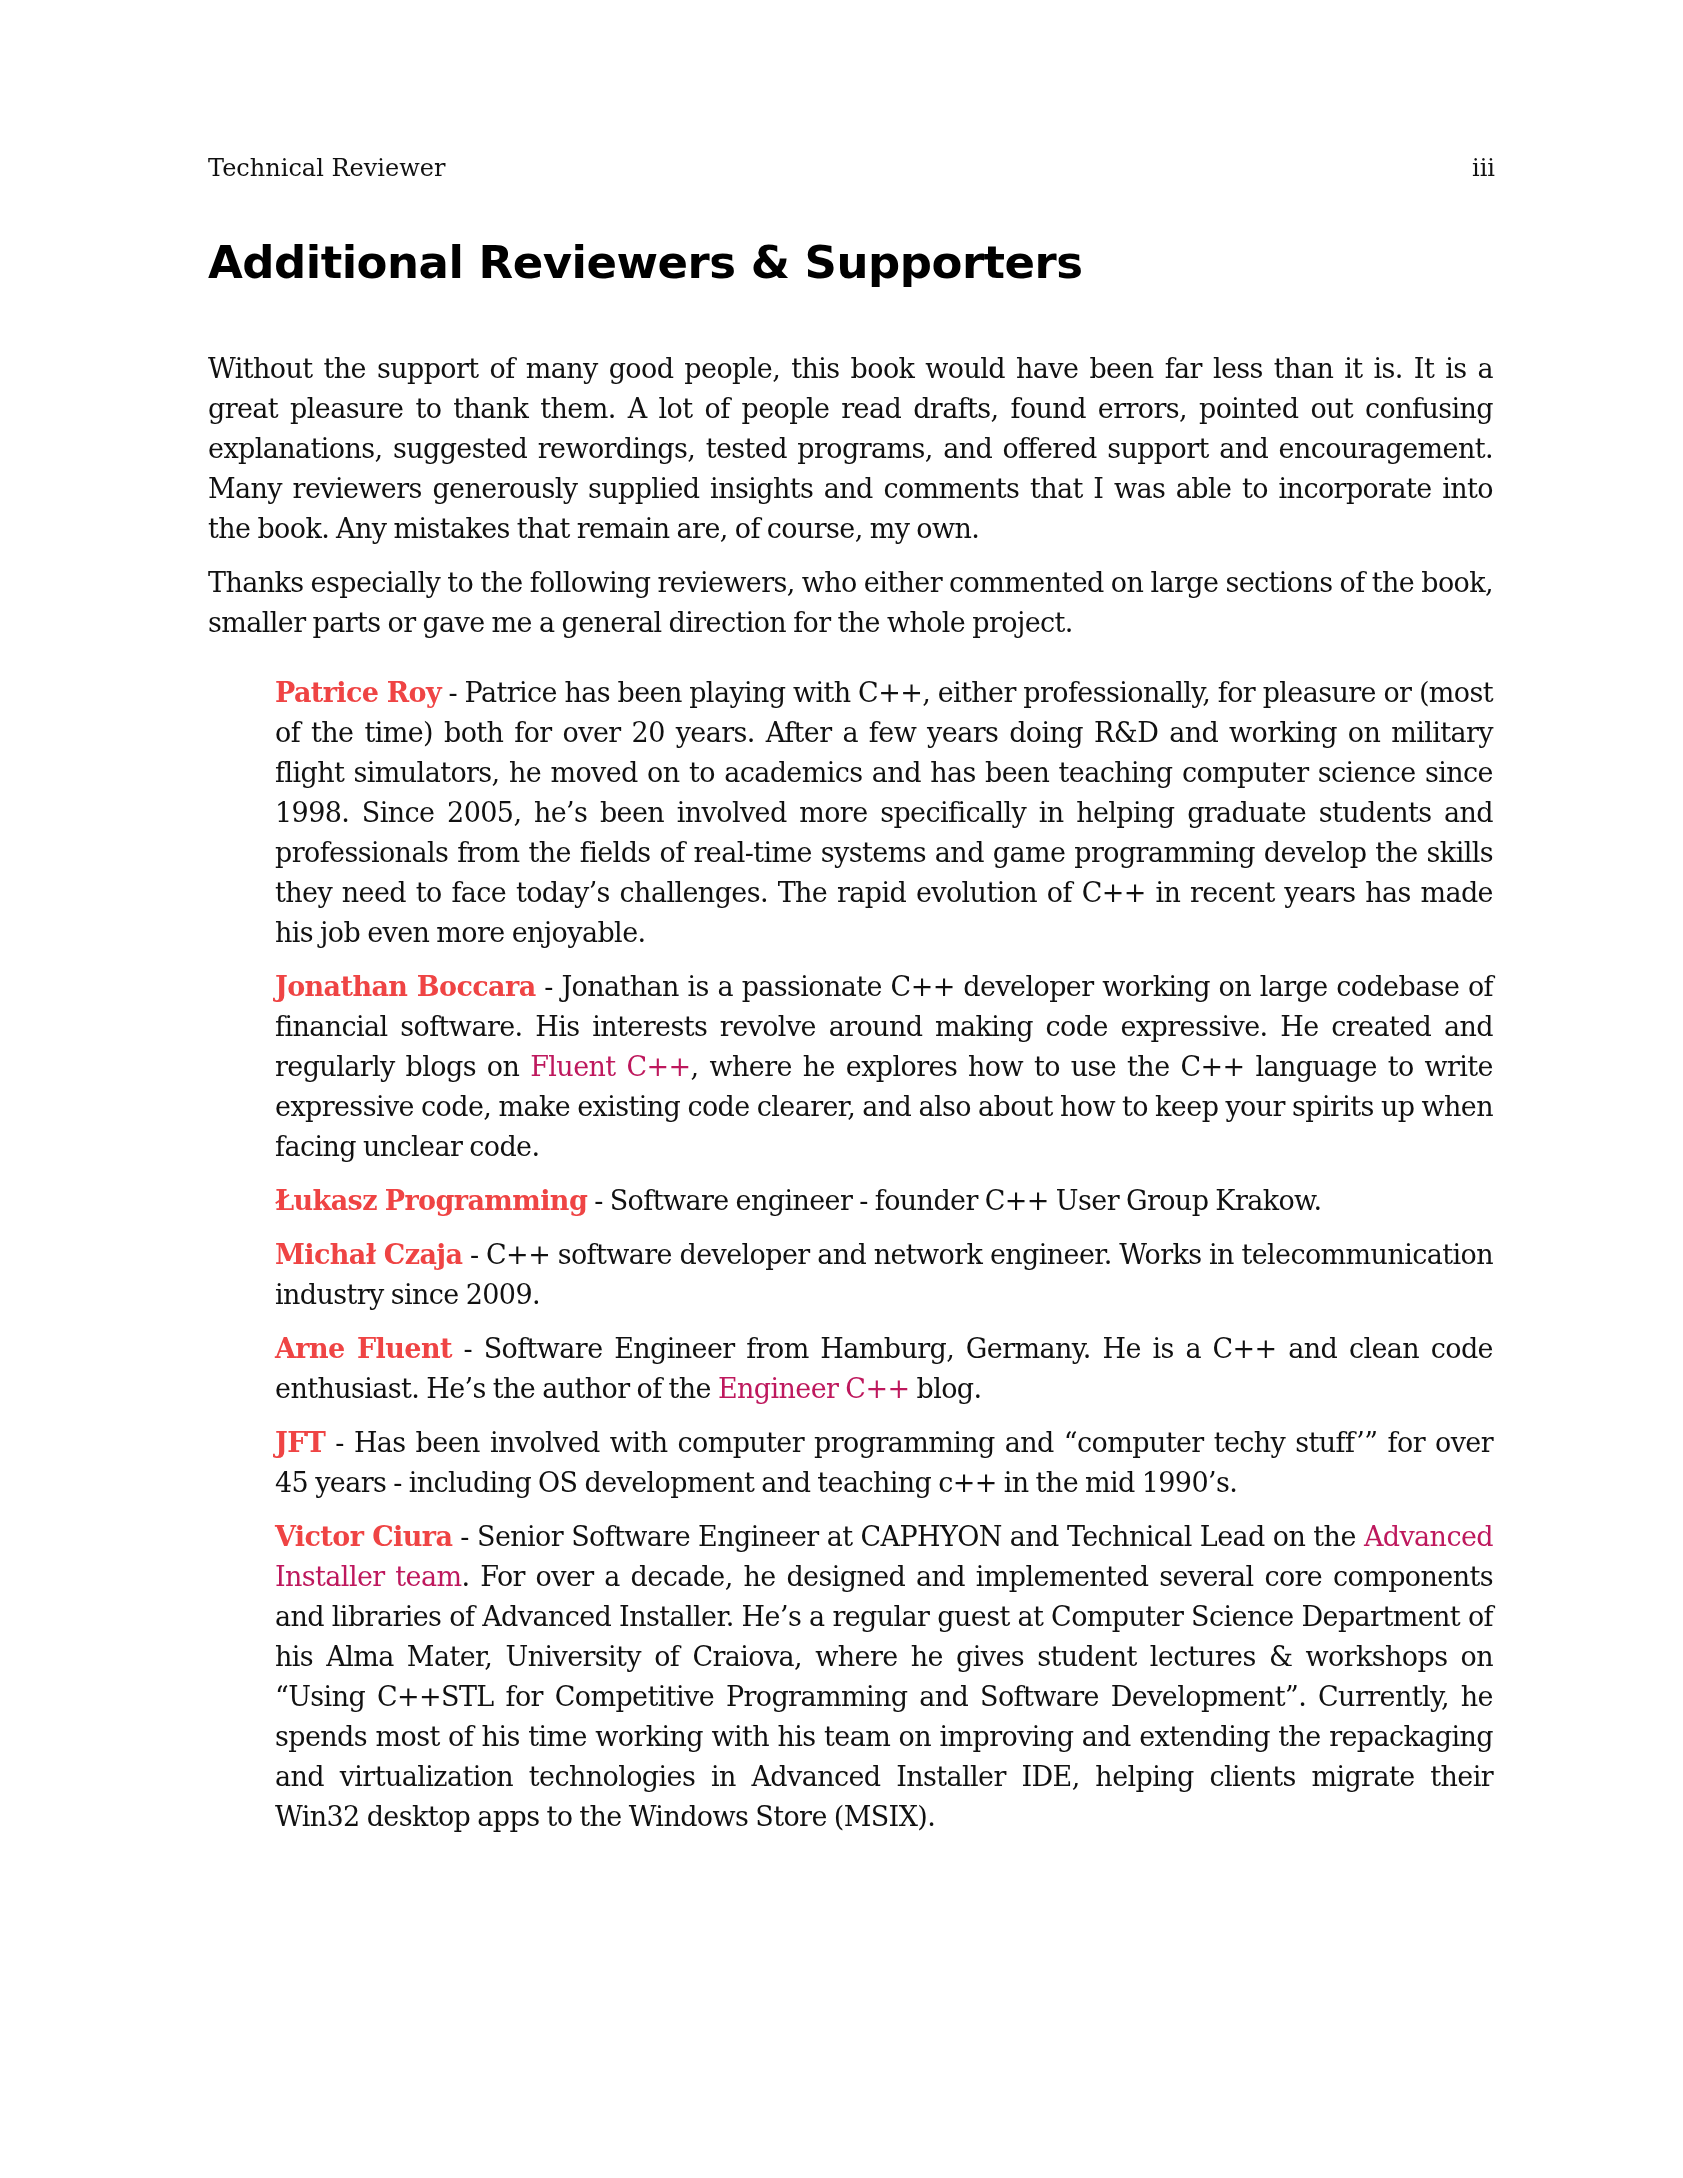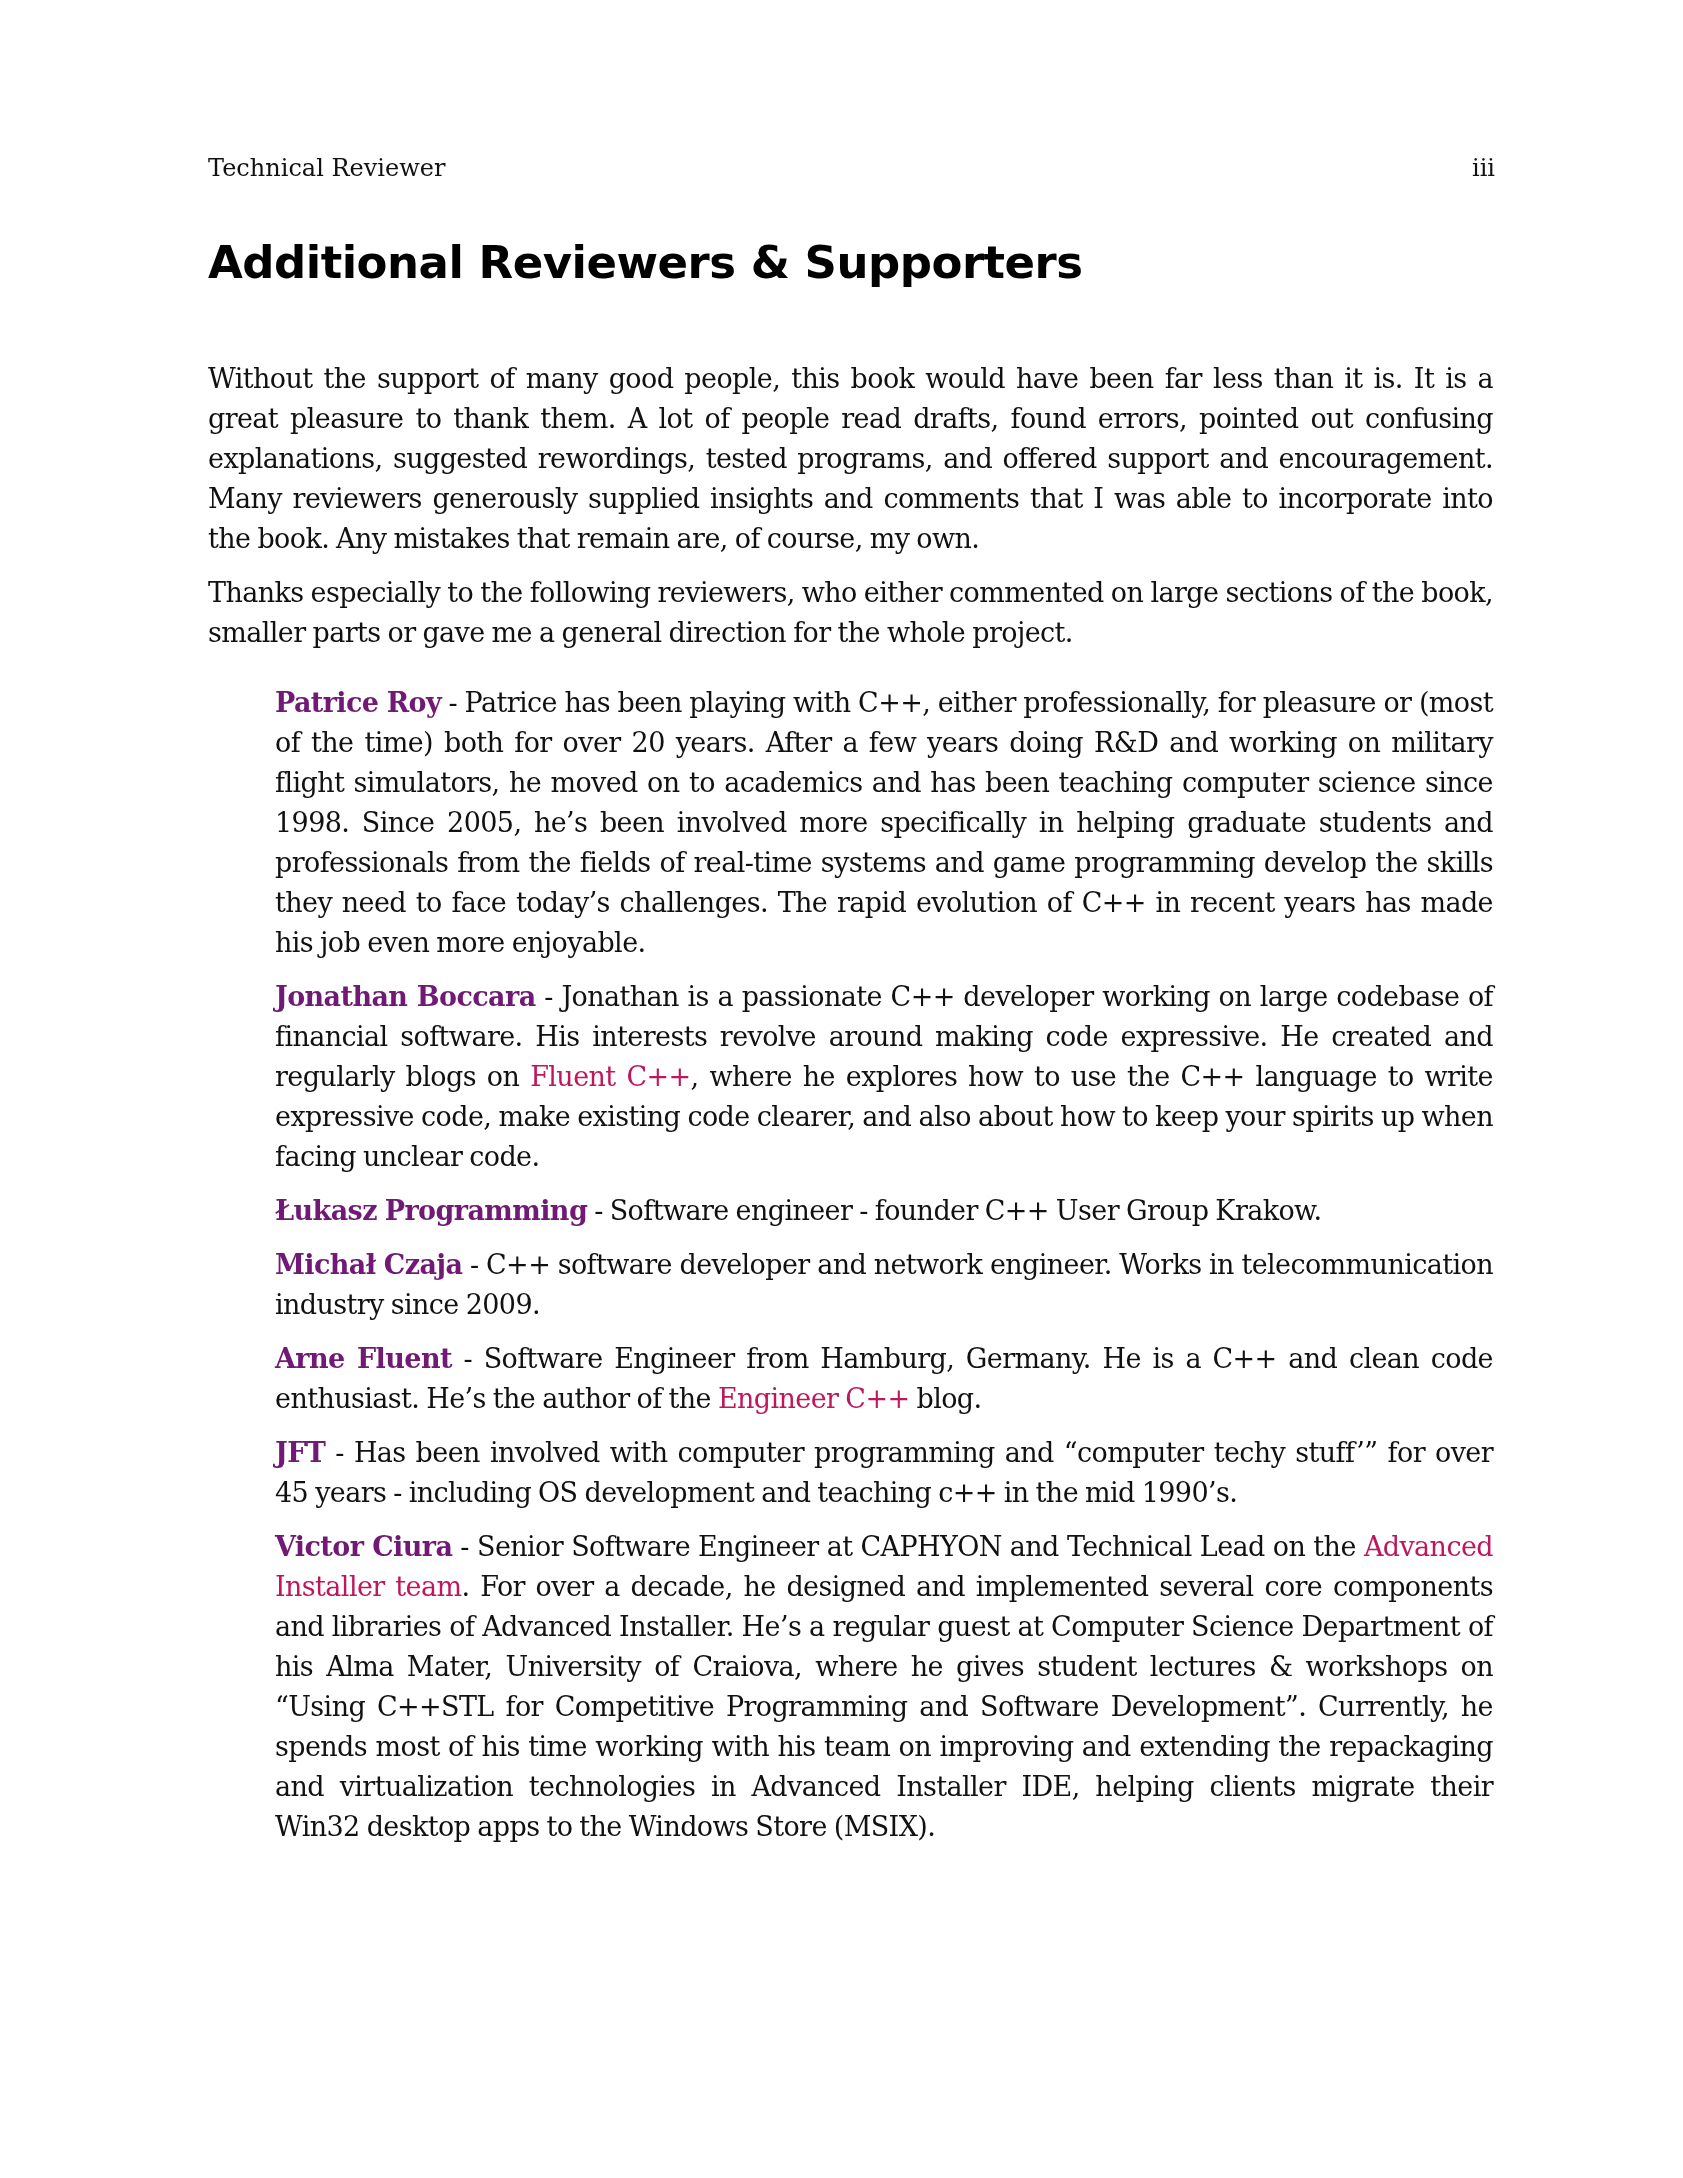--- a/index.html
+++ b/index.html
@@ -13,24 +13,24 @@
     .page-title {
       position: absolute; left: 198px; top: 236px; margin: 0;
       font-family: "DejaVu Sans", sans-serif; font-weight: bold; font-size: 45px;
       letter-spacing: -0.5px; color: #000;
     }
     .content {
       position: absolute; left: 198px; top: 347px; width: 1285px;
       font-family: "DejaVu Serif", serif; font-size: 27px; line-height: 40px;
       text-align: justify; letter-spacing: -0.6px; word-spacing: -1px; color: #111;
     }
-    .content p { margin: 12px 0 14px 0; }
+    .content p { margin: 2px 0 14px 0; }
     .reviewers { margin: 30px 0 0 67px; }
     .reviewer { margin: 0 0 34px 0; }
-    .reviewer-name { font-weight: bold; color: #701a75; }
+    .reviewer-name { font-weight: bold; color: #ef4444; }
     a.link { color: #be185d; text-decoration: none; }
   </style>
 </head>
 <body>
 
 <div class="page">
   <div class="running-header">
     <span>Technical Reviewer</span>
     <span>iii</span>
   </div>

